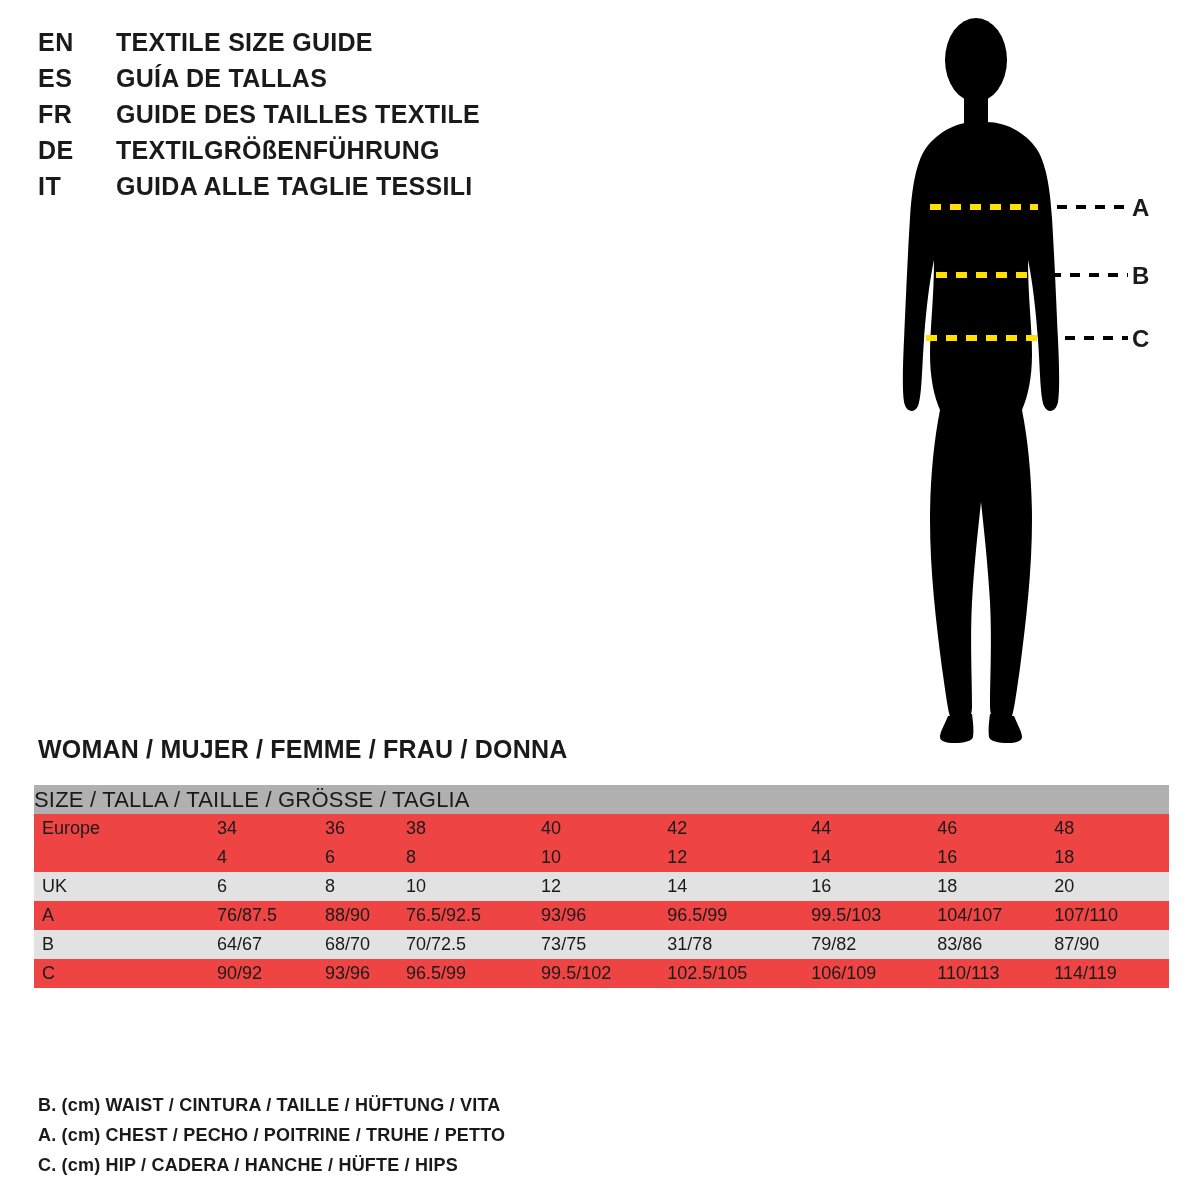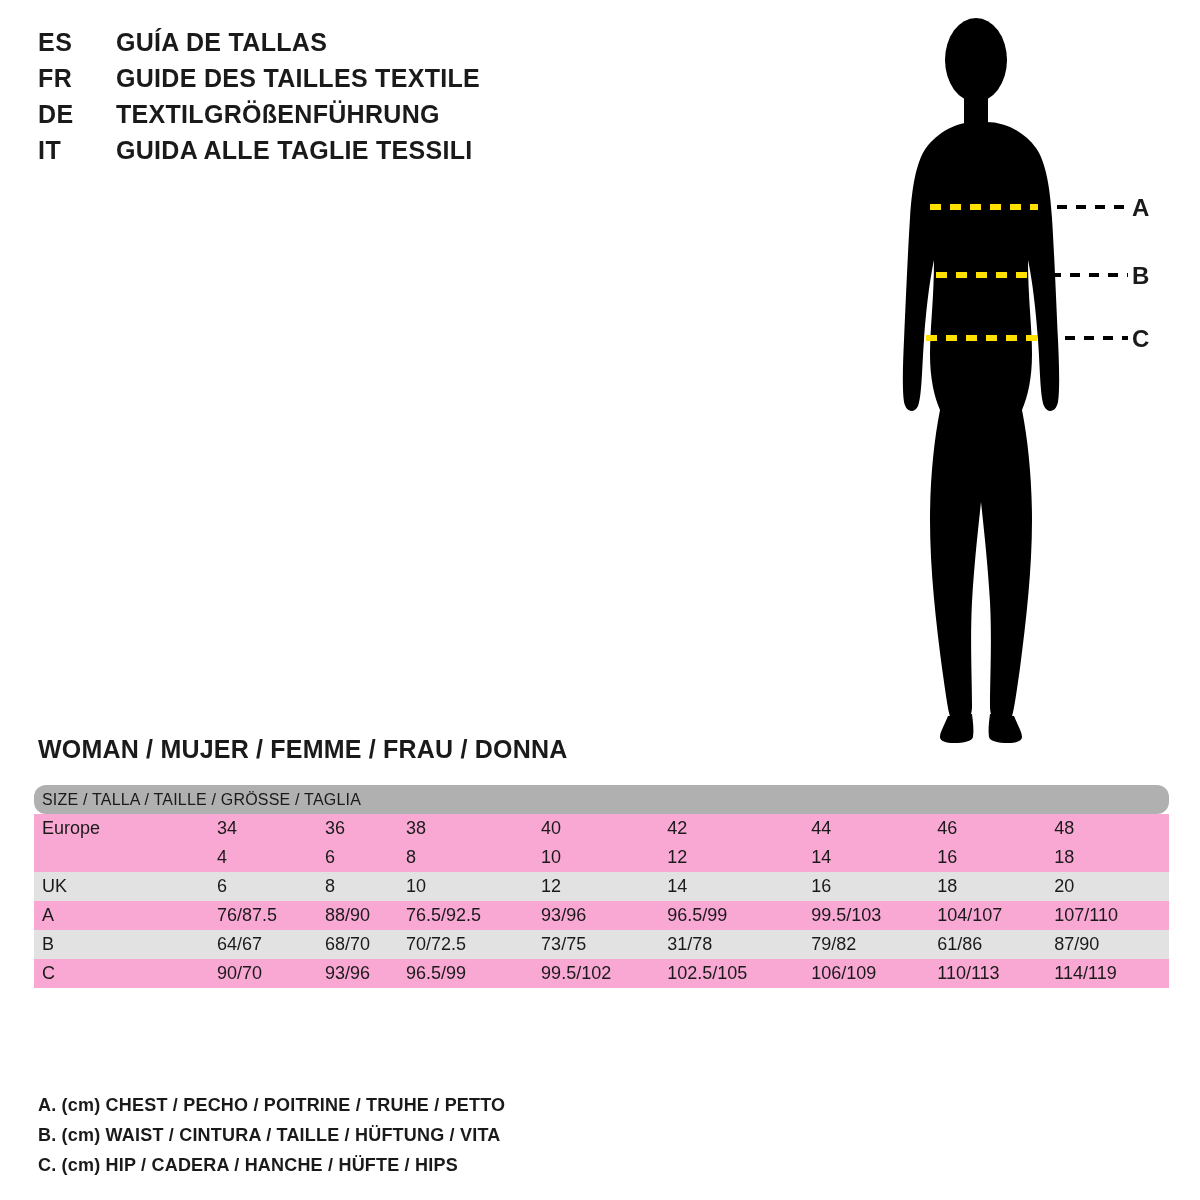--- a/index.html
+++ b/index.html
@@ -87,27 +87,25 @@
     padding: 0;
     height: 29px;
     font-weight: normal;
     color: #1a1a1a;
   }
   #size-table tr.header-row {
     background: #b0b0b0;
   }
   #size-table tr.header-row th {
     text-align: left;
-    padding-left: 8px;
-    font-size: 16px;
+    font-size: 22px;
     font-weight: normal;
     letter-spacing: 0.2px;
-    border-radius: 12px;
-  }
-  #size-table tr.row-light { background: #f9a8d4; }
+  }
+  #size-table tr.row-light { background: #ef4444; }
   #size-table tr.row-dark  { background: #e2e2e2; }
   #size-table td.rowlabel {
     text-align: left;
     padding-left: 8px;
     width: 175px;
     white-space: nowrap;
   }
   #size-table td.val {
     text-align: left;
     white-space: nowrap;
@@ -126,20 +124,24 @@
     letter-spacing: 0.2px;
     line-height: 30px;
     color: #1a1a1a;
     white-space: nowrap;
   }
 </style>
 </head>
 <body>
 
 <div id="title-block">
+  <div class="title-row">
+    <span class="title-lang">EN</span>
+    <span class="title-text">TEXTILE SIZE GUIDE</span>
+  </div>
   <div class="title-row">
     <span class="title-lang">ES</span>
     <span class="title-text">GUÍA DE TALLAS</span>
   </div>
   <div class="title-row">
     <span class="title-lang">FR</span>
     <span class="title-text">GUIDE DES TAILLES TEXTILE</span>
   </div>
   <div class="title-row">
     <span class="title-lang">DE</span>
@@ -271,35 +273,35 @@
     </tr>
 
     <tr class="row-dark">
       <td class="rowlabel">B</td>
       <td class="val">64/67</td>
       <td class="val">68/70</td>
       <td class="val">70/72.5</td>
       <td class="val">73/75</td>
       <td class="val">31/78</td>
       <td class="val">79/82</td>
-      <td class="val">61/86</td>
+      <td class="val">83/86</td>
       <td class="val">87/90</td>
     </tr>
 
     <tr class="row-light">
       <td class="rowlabel">C</td>
-      <td class="val">90/70</td>
+      <td class="val">90/92</td>
       <td class="val">93/96</td>
       <td class="val">96.5/99</td>
       <td class="val">99.5/102</td>
       <td class="val">102.5/105</td>
       <td class="val">106/109</td>
       <td class="val">110/113</td>
       <td class="val">114/119</td>
     </tr>
   </tbody>
 </table>
 
 <div id="footnotes">
+  <div class="footnote">B. (cm) WAIST / CINTURA / TAILLE / HÜFTUNG / VITA</div>
   <div class="footnote">A. (cm) CHEST / PECHO / POITRINE / TRUHE / PETTO</div>
-  <div class="footnote">B. (cm) WAIST / CINTURA / TAILLE / HÜFTUNG / VITA</div>
   <div class="footnote">C. (cm) HIP / CADERA / HANCHE / HÜFTE / HIPS</div>
 </div>
 
 </body></html>

